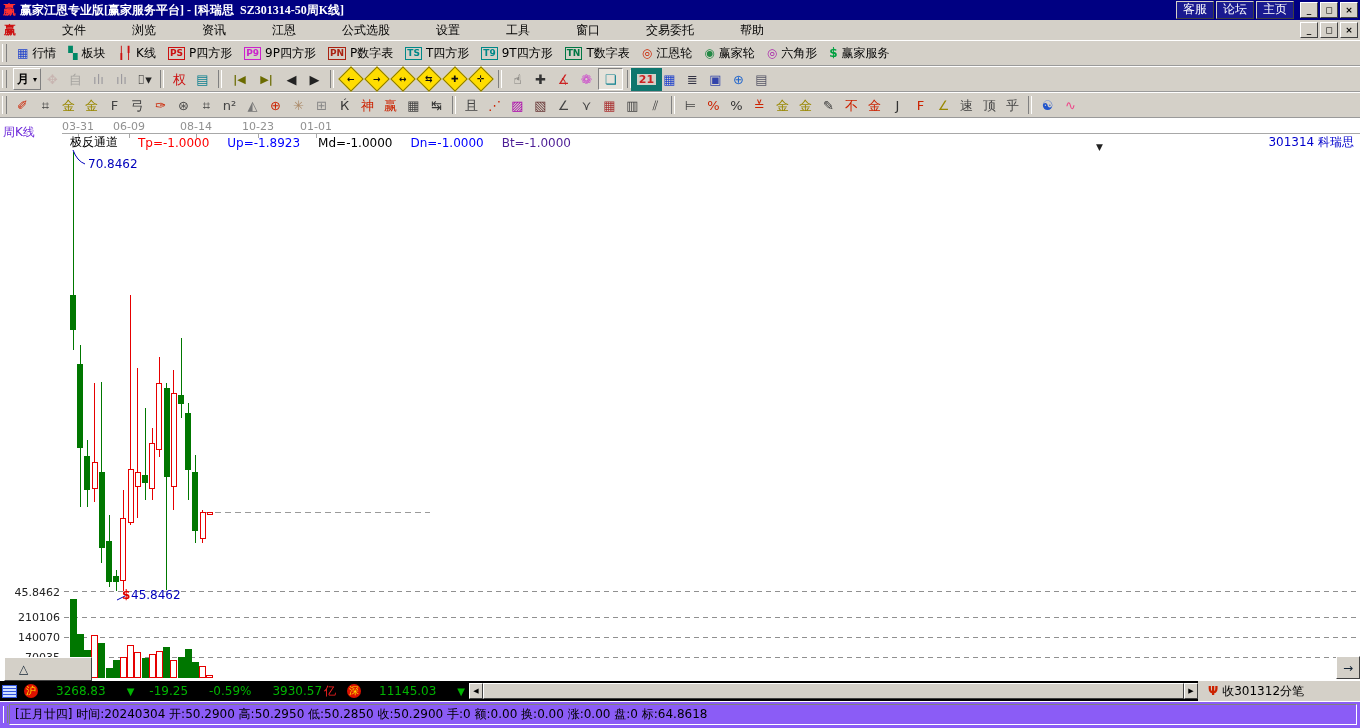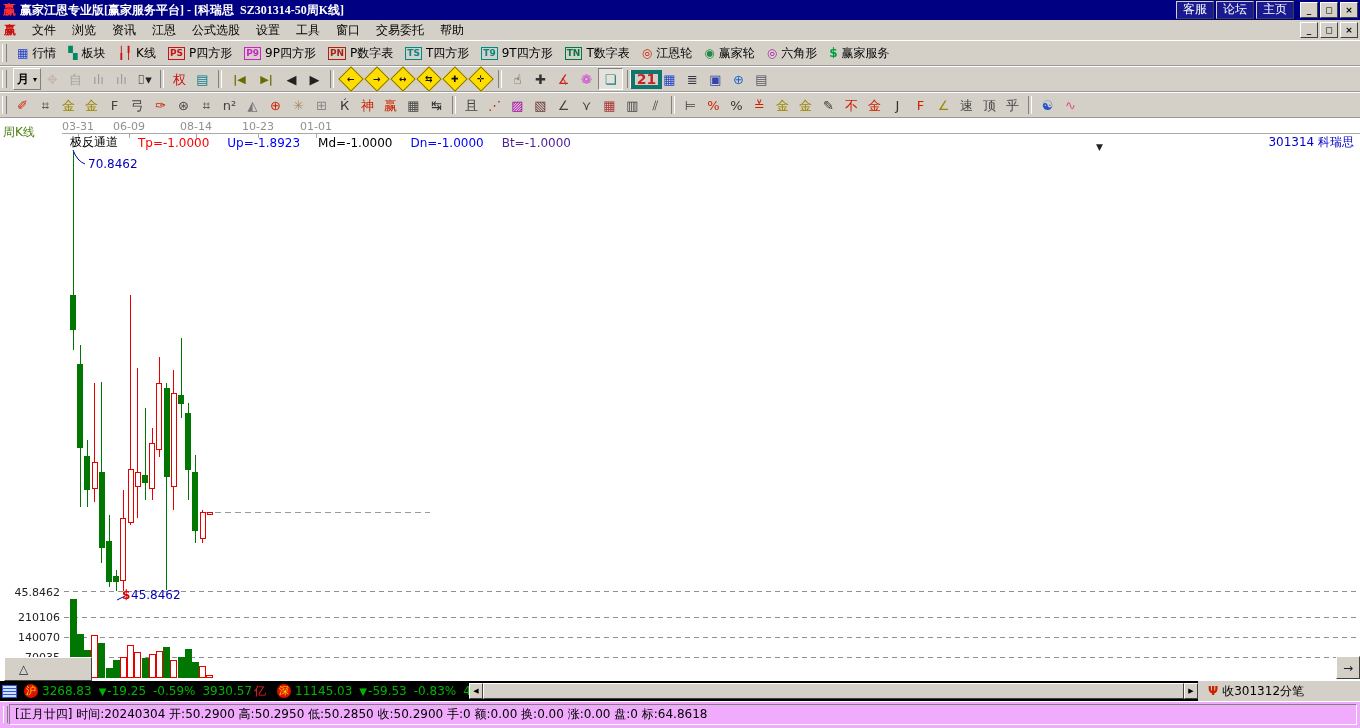--- a/index.html
+++ b/index.html
@@ -14,76 +14,76 @@
   .tspacer{flex:1}
   .tbbtn{height:16px;line-height:15px;padding:0 6px;margin-right:2px;background:#1a1a90;
          border:1px solid;border-color:#d4d0c8 #404040 #404040 #d4d0c8;color:#fff;font-size:12px;}
   .winbtn{width:16px;height:14px;margin-right:2px;background:#d4d0c8;color:#000;
           border:1px solid;border-color:#fff #404040 #404040 #fff;
           display:inline-flex;align-items:center;justify-content:center;font-size:9px;font-weight:bold;}
   
   .menubar{position:absolute;left:0;top:20px;width:1360px;height:20px;background:#d4d0c8;
            display:flex;align-items:center;border-bottom:1px solid #a8a4a0;}
   .mlogo{color:#cc1111;font-weight:bold;margin:0 8px 0 4px;}
-  .mitem{padding:2px 8px;}
+  .mitem{padding:2px 8px;margin-left:30px;}
   
   .tbrow{position:absolute;left:0;width:1360px;height:26px;background:#d4d0c8;
          display:flex;align-items:center;border-top:1px solid #fff;border-bottom:1px solid #9a9a9a;
          box-sizing:border-box;}
   .grip{width:3px;height:18px;border-left:1px solid #fff;border-right:1px solid #808080;margin:0 4px 0 2px;}
   .sep{width:2px;height:18px;border-left:1px solid #808080;border-right:1px solid #fff;margin:0 4px;}
   .tgrp{display:inline-flex;align-items:center;}
   .t1item{display:inline-flex;align-items:center;padding:0 6px;height:22px;}
   .t1ico{font-style:normal;font-weight:bold;font-size:12px;margin-right:4px;}
   .t1ico.boxed{font-size:9px;line-height:11px;border:1px solid currentColor;padding:0 1px;}
   .t1lbl{color:#000;}
   .tbtn{display:inline-flex;align-items:center;justify-content:center;width:23px;height:20px;}
   .tbtn .g{font-style:normal;font-weight:normal;font-size:13px;line-height:13px;}
   .tbtn.w{width:27px;}
   .tbtn.w .g{font-weight:bold;font-size:11px;}
   .tbtn.s{width:23px;}
   .tbtn.dis .g{opacity:.5;}
   .tbtn.on{border:1px solid;border-color:#808080 #fff #fff #808080;background:#e6e2da;}
-  .tbtn.cal .g{font-size:14px;font-weight:bold;border:4px solid #0f766e;padding:0 2px;line-height:11px;text-align:right;}
+  .tbtn.cal .g{font-size:11px;font-weight:bold;border:6px solid #0f766e;padding:0 2px;line-height:11px;text-align:right;}
   .period{display:inline-flex;align-items:center;height:20px;padding:0 3px;margin-left:2px;
           border:1px solid;border-color:#fff #808080 #808080 #fff;background:#d4d0c8;}
   .period b{font-size:12px;}
   .period .caret{font-size:8px;margin-left:4px;}
   .dia{width:16px;height:16px;background:#ffdd00;border:1px solid #887700;transform:rotate(45deg);
        display:inline-flex;align-items:center;justify-content:center;margin:0 4px;}
   .dg{transform:rotate(-45deg);font-style:normal;font-size:9px;font-weight:bold;color:#111;}
   
   .chart{position:absolute;left:0;top:118px;width:1360px;height:563px;background:#fff;}
   .chart svg{position:absolute;left:0;top:0;}
-  .panelabel{position:absolute;left:3px;top:6px;color:#4d7c0f;}
+  .panelabel{position:absolute;left:3px;top:6px;color:#6d28d9;}
   .indrow{position:absolute;left:70px;top:16px;display:flex;gap:20px;white-space:nowrap;}
   .stocklabel{position:absolute;right:6px;top:16px;color:#0000cc;}
   .chartcaret{position:absolute;left:1096px;top:24px;font-size:9px;color:#222;}
   .chartbtn{position:absolute;background:#d4d0c8;border:1px solid;border-color:#fff #404040 #404040 #fff;
             display:flex;align-items:center;font-size:12px;color:#123;}
   #gridToggle{left:4px;top:539px;width:72px;height:22px;padding-left:14px;}
   #scrollRightBtn{left:1336px;top:538px;width:22px;height:21px;justify-content:center;}
   
   .idxbar{position:absolute;left:0;top:681px;width:1360px;height:20px;background:#000;
           display:flex;align-items:center;color:#00b400;}
   .mkticon{width:13px;height:11px;margin:0 3px 0 2px;border:1px solid #3355dd;
            background:repeating-linear-gradient(0deg,#cfe0ff 0 2px,#3355dd 2px 3px),#cfe0ff;}
   .badge{width:14px;height:14px;border-radius:50%;background:#dd1100;color:#ffe000;font-size:10px;
          display:inline-flex;align-items:center;justify-content:center;margin:0 4px;flex:none;}
-  .idxv{margin-right:7px;white-space:nowrap;}
+  .idxv{margin-right:7px;white-space:nowrap;margin-left:14px;}
   .idxu{color:#ff2222;margin-left:-5px;margin-right:7px;}
   .sb{position:absolute;left:469px;top:683px;width:729px;height:16px;background:#d4d0c8;display:flex;}
   .sbbtn{width:14px;height:16px;background:#d4d0c8;border:1px solid;border-color:#fff #404040 #404040 #fff;
          display:flex;align-items:center;justify-content:center;font-size:7px;color:#000;box-sizing:border-box;}
   .sbthumb{flex:1;background:#d4d0c8;border:1px solid;border-color:#fff #404040 #404040 #fff;box-sizing:border-box;}
   .idxright{position:absolute;left:1198px;top:681px;width:162px;height:20px;background:#d4d0c8;
             color:#000;display:flex;align-items:center;}
   .antenna{color:#cc2200;font-weight:bold;margin:0 4px 0 10px;}
   
-  .statusbar{position:absolute;left:0;top:701px;width:1360px;height:27px;background:#f0abfc;border-top:1px solid #fff;}
+  .statusbar{position:absolute;left:0;top:701px;width:1360px;height:27px;background:#8b5cf6;border-top:1px solid #fff;}
   .sgrip{position:absolute;left:3px;top:4px;width:3px;height:17px;border-left:1px solid #fff;border-right:1px solid #808080;}
   .sunk{position:absolute;left:9px;top:2px;right:3px;bottom:4px;border:1px solid;
         border-color:#808080 #fff #fff #808080;display:flex;align-items:center;padding-left:5px;
         white-space:pre;color:#000;}
 </style>
 </head>
 <body>
 
 <div id="app">
 

